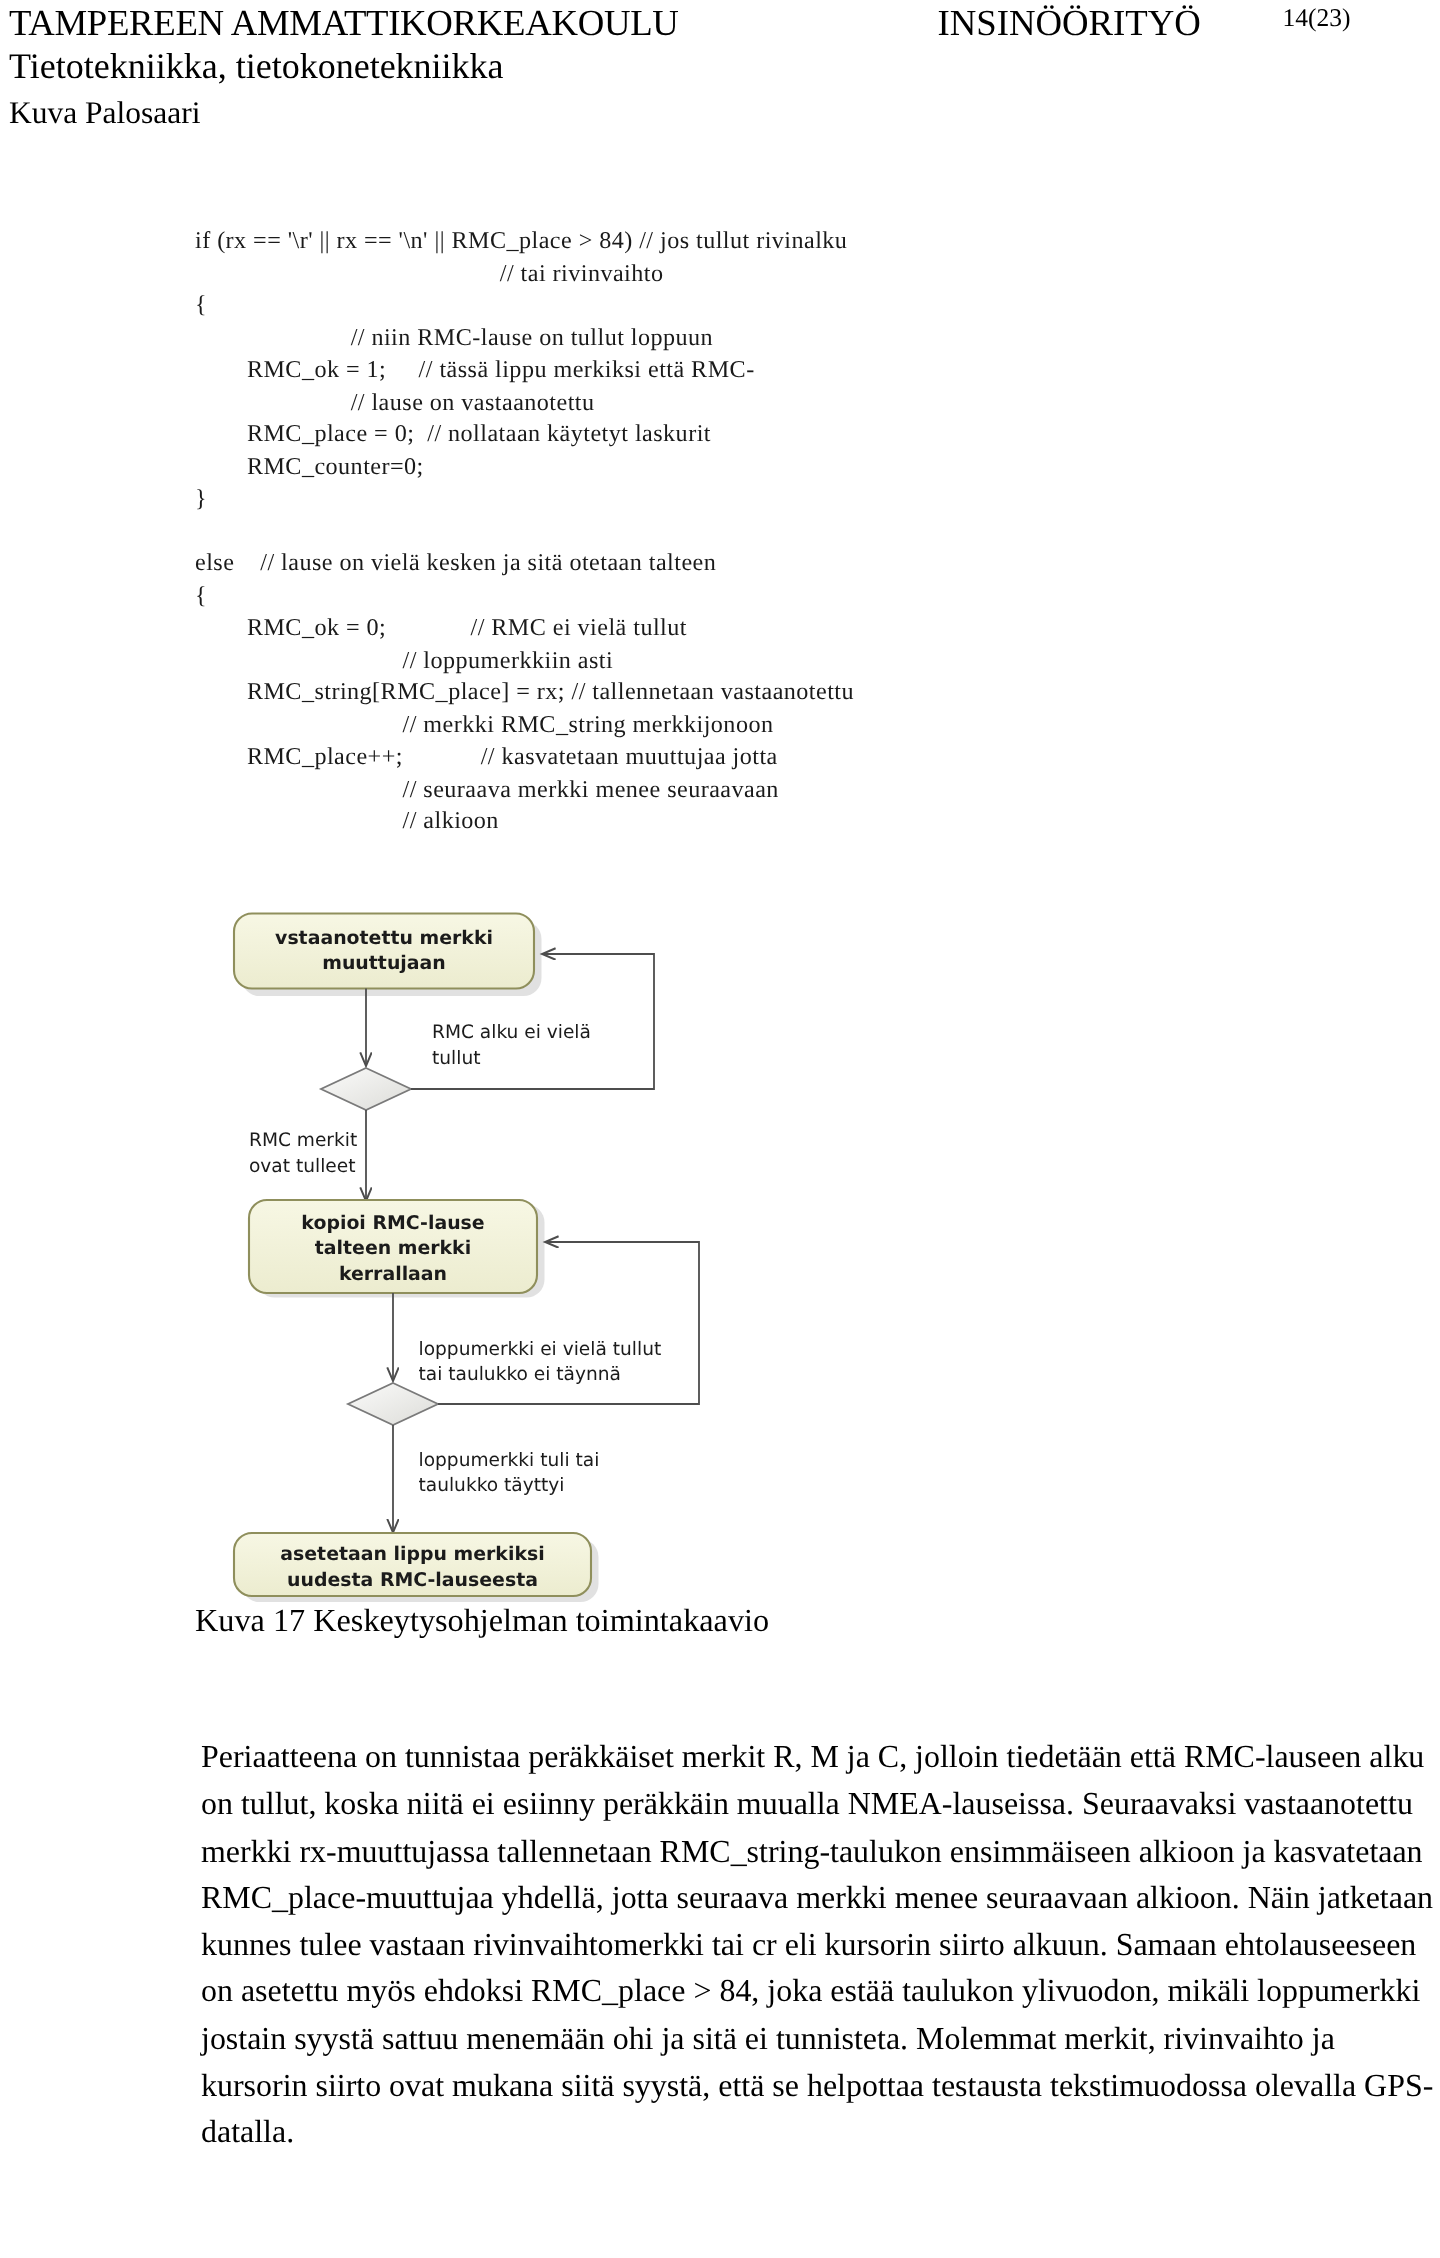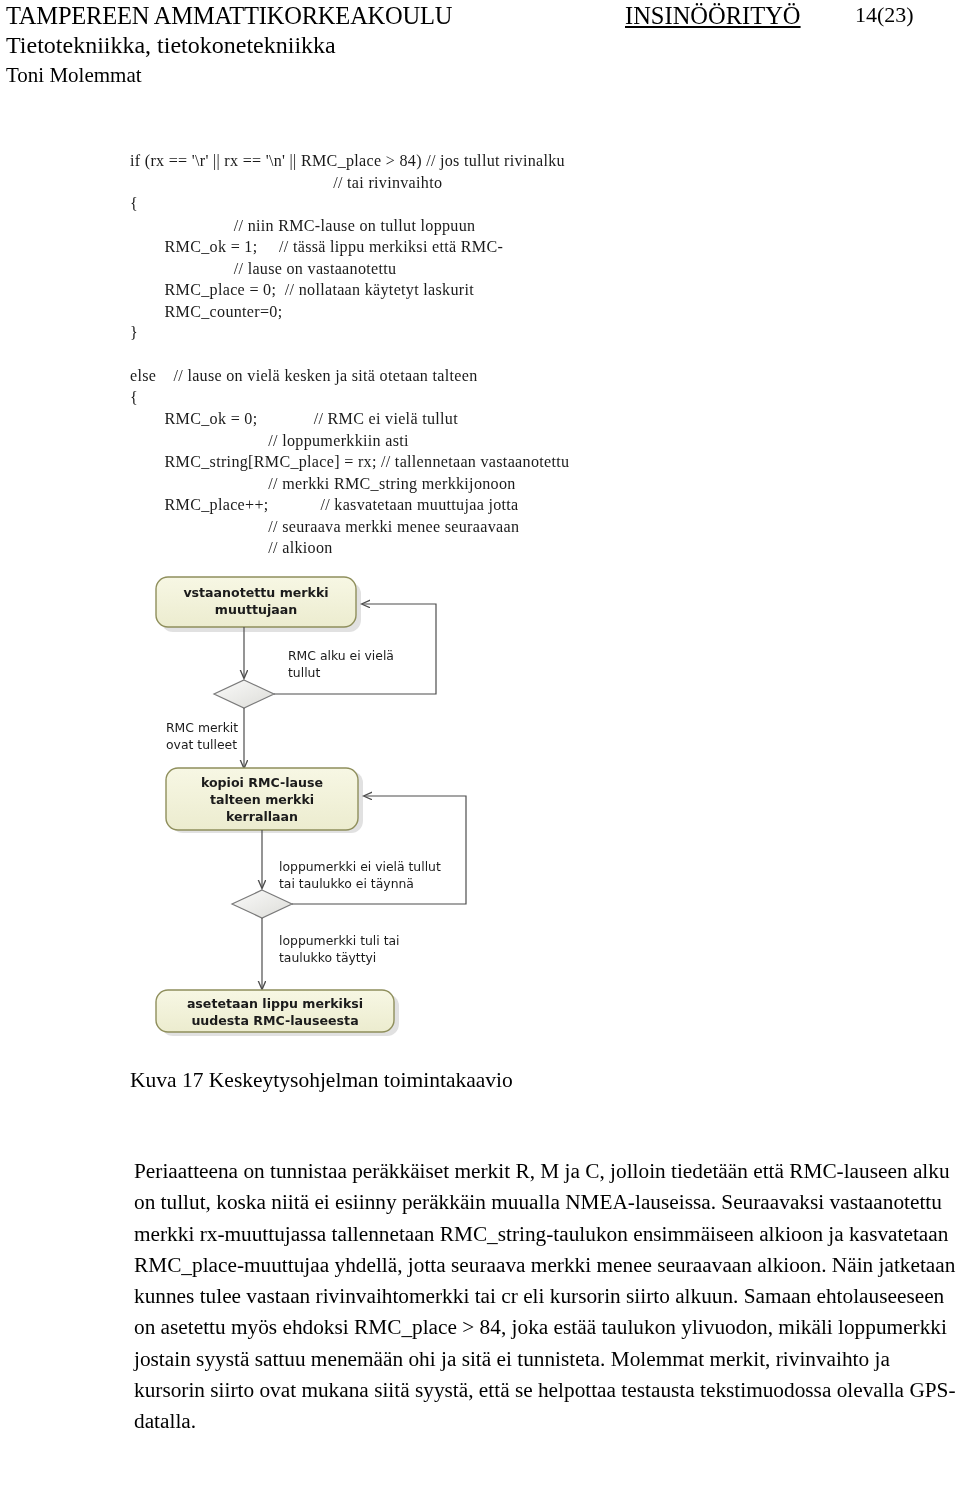--- a/index.html
+++ b/index.html
@@ -34,27 +34,26 @@
     font-size: 24.5px;
     letter-spacing: -0.2px;
     white-space: nowrap;
   }
   .hdr-doctype {
     position: absolute;
     left: 625px;
     top: 2px;
     font-size: 24.5px;
     white-space: nowrap;
-    text-decoration: underline;
   }
   .hdr-page {
     position: absolute;
     left: 855px;
     top: 2px;
-    font-size: 22px;
+    font-size: 17px;
     white-space: nowrap;
   }
   .hdr-dept {
     position: absolute;
     left: 6px;
     top: 32px;
     font-size: 24px;
     white-space: nowrap;
   }
   .hdr-author {
@@ -76,21 +75,21 @@
     line-height: 21.5px;
     color: #1a1a1a;
     white-space: pre;
     letter-spacing: 0.3px;
   }
 
   
   .flowchart {
     position: absolute;
     left: 138px;
-    top: 556px;
+    top: 588px;
     width: 400px;
     height: 480px;
   }
   .flowchart svg { display: block; }
   .fc-box-text {
     font-family: "DejaVu Sans", "Liberation Sans", sans-serif;
     font-size: 12.6px;
     font-weight: bold;
     fill: #1b1b1b;
   }
@@ -130,21 +129,21 @@
 </head>
 <body>
 
 <div class="doc-header">
   <div class="header-row-1">
     <span class="hdr-school">TAMPEREEN AMMATTIKORKEAKOULU</span>
     <span class="hdr-doctype">INSINÖÖRITYÖ</span>
     <span class="hdr-page">14(23)</span>
   </div>
   <span class="hdr-dept">Tietotekniikka, tietokonetekniikka</span>
-  <span class="hdr-author">Toni Molemmat</span>
+  <span class="hdr-author">Kuva Palosaari</span>
 </div>
 
 <pre class="code-block">if (rx == '\r' || rx == '\n' || RMC_place &gt; 84) // jos tullut rivinalku
                                                // tai rivinvaihto
 {
                         // niin RMC-lause on tullut loppuun
         RMC_ok = 1;     // tässä lippu merkiksi että RMC-
                         // lause on vastaanotettu
         RMC_place = 0;  // nollataan käytetyt laskurit
         RMC_counter=0;

